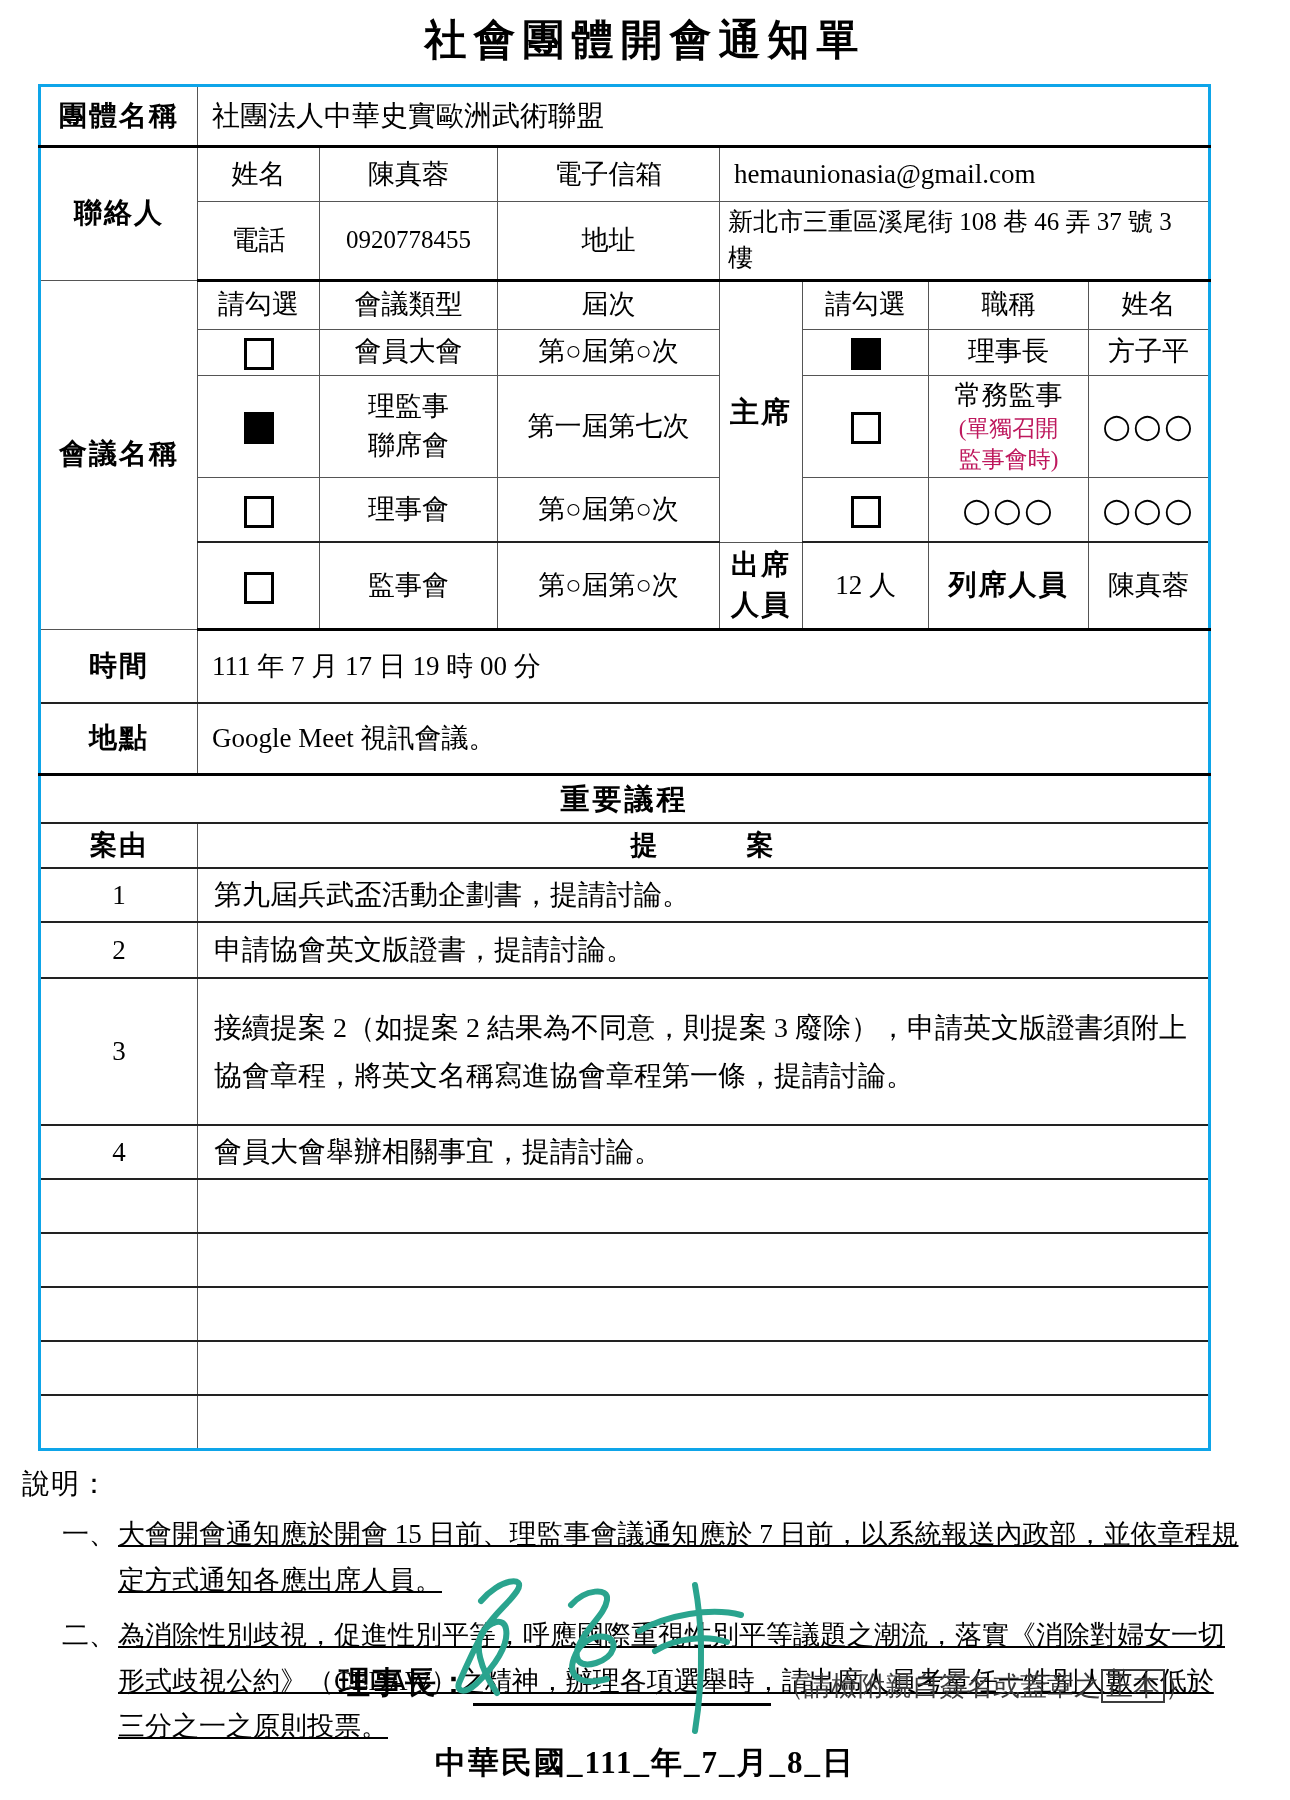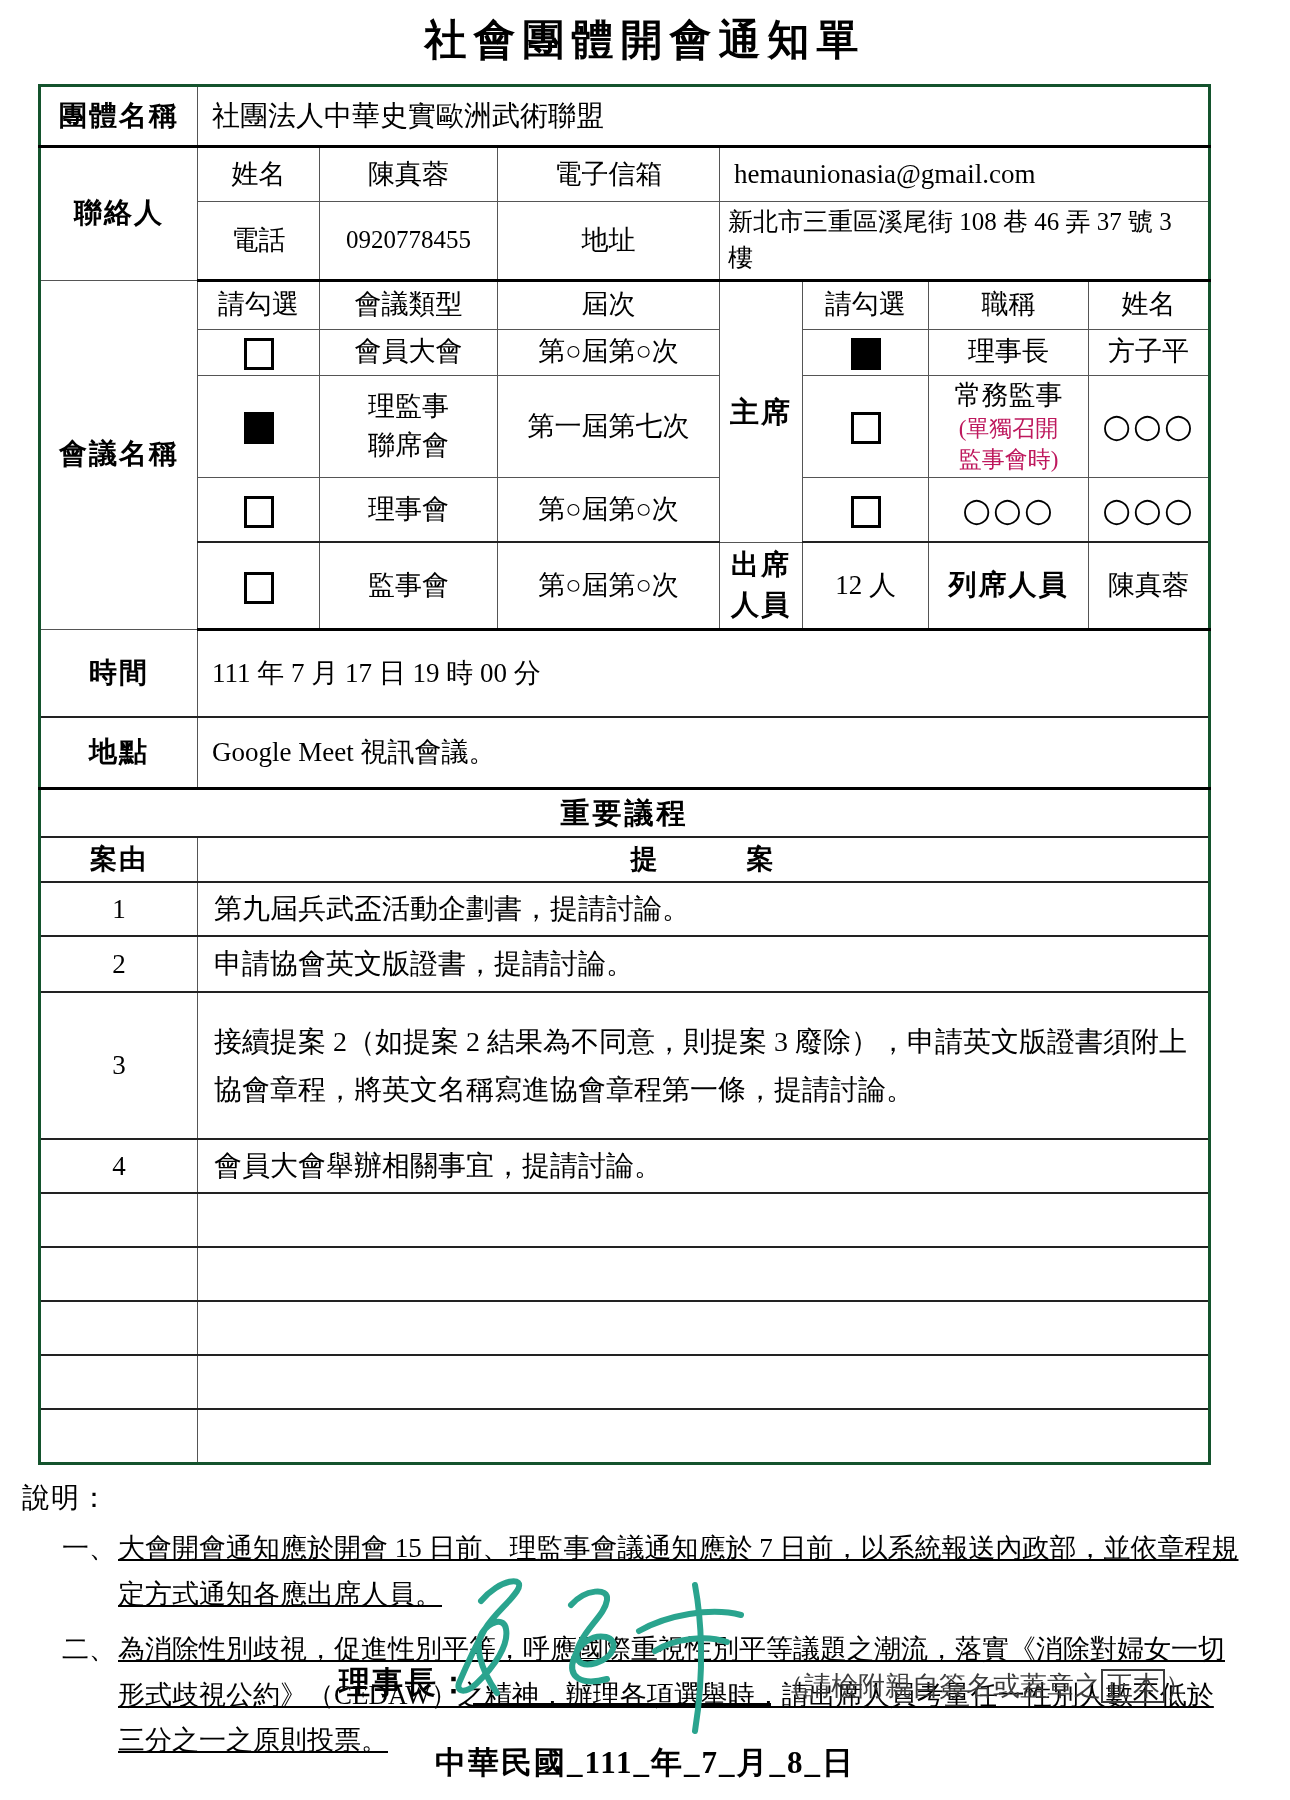--- a/index.html
+++ b/index.html
@@ -9,21 +9,21 @@
     font-family: "Liberation Serif", "DejaVu Serif", serif;
     color: #000; position: relative; overflow: hidden;
   }
   .page-title {
     text-align: center; font-size: 42px; font-weight: bold;
     letter-spacing: 7px; padding-top: 12px; height: 66px;
   }
   table.main {
     border-collapse: collapse; table-layout: fixed;
     width: 1170px; margin: 18px 0 0 38px;
-    border: 3px solid #14532d;
+    border: 3px solid #0ea5e9;
   }
   td {
     border: 1px solid #555; font-size: 27px; text-align: center;
     vertical-align: middle; padding: 2px 6px; overflow: hidden;
     line-height: 1.45;
   }
   .lbl { font-weight: bold; font-size: 28px; letter-spacing: 2px; }
   .left { text-align: left; padding-left: 14px; }
   .sm { font-size: 25px; }
   tr.b-thick > td { border-bottom: 3px solid #000; }
@@ -146,21 +146,21 @@
     <td><span class="checkbox"></span></td>
     <td>監事會</td>
     <td>第○屆第○次</td>
     <td class="lbl pre" style="font-size:28px">出席
 人員</td>
     <td>12 人</td>
     <td class="lbl">列席人員</td>
     <td>陳真蓉</td>
   </tr>
 
-  <tr class="b-med" style="height:88px">
+  <tr class="b-med" style="height:74px">
     <td class="lbl">時間</td>
     <td colspan="7" class="left">111 年 7 月 17 日 19 時 00 分</td>
   </tr>
 
   <tr class="b-thick" style="height:71px">
     <td class="lbl">地點</td>
     <td colspan="7" class="left">Google Meet 視訊會議。</td>
   </tr>
 
   <tr class="b-med" style="height:39px">

